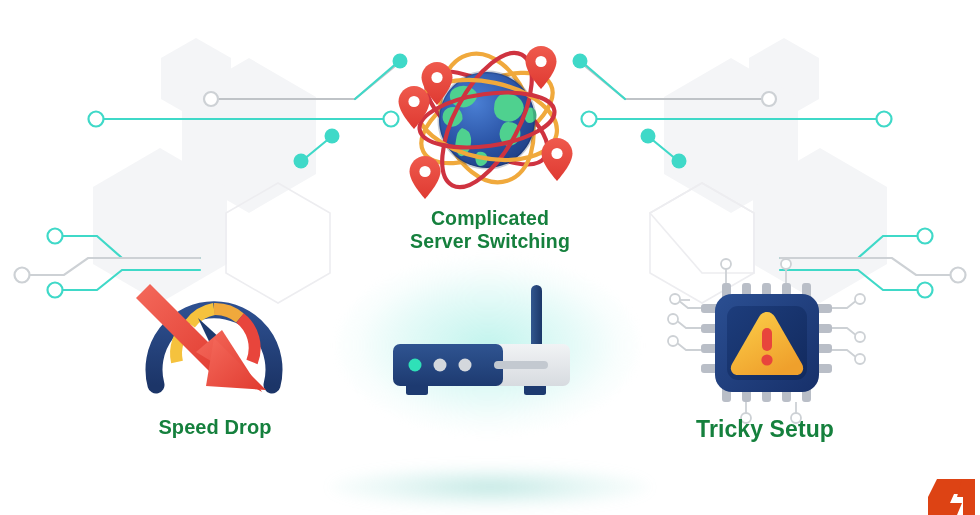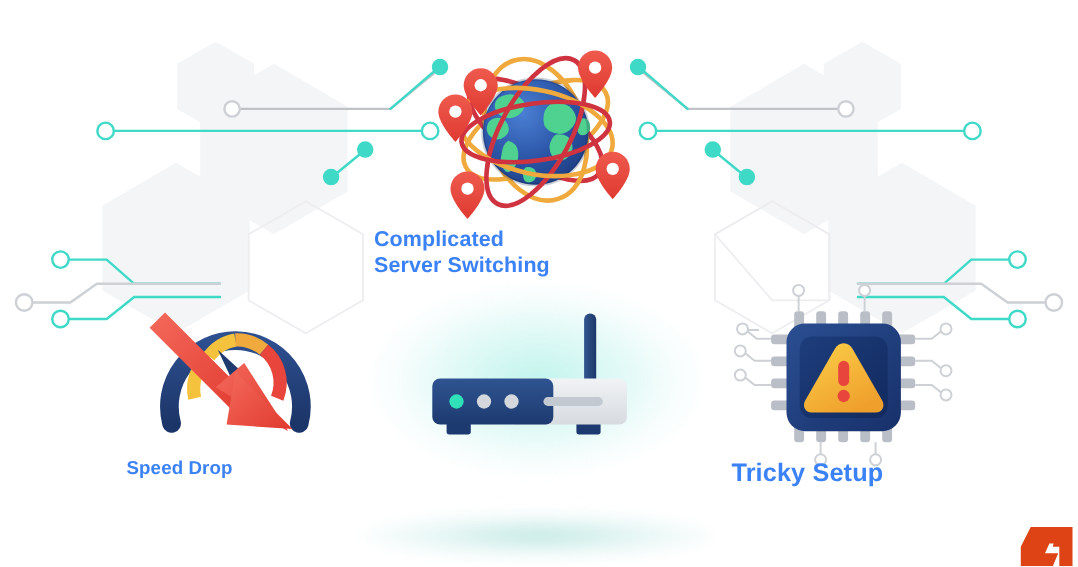--- a/index.html
+++ b/index.html
@@ -25,37 +25,38 @@
   }
   #bg-hexagons { z-index: 1; }
   #bg-circuits { z-index: 2; }
   #glow-layer  { z-index: 3; }
   #art-layer   { z-index: 4; }
   #label-layer { z-index: 5; }
   #logo-layer  { z-index: 6; }
 
   .label {
     position: absolute;
+    text-align: center;
     font-weight: bold;
-    color: #3b82f6;
+    color: #15803d;
     letter-spacing: 0.1px;
     line-height: 1.18;
     white-space: pre-line;
   }
   #label-server {
     left: 340px;
     top: 207px;
     width: 300px;
     font-size: 19.5px;
   }
   #label-speed {
     left: 115px;
     top: 416px;
     width: 200px;
-    font-size: 17px;
+    font-size: 20px;
   }
   #label-tricky {
     left: 665px;
     top: 416px;
     width: 200px;
     font-size: 23px;
   }
   .router-glow {
     position: absolute;
     left: 338px;

